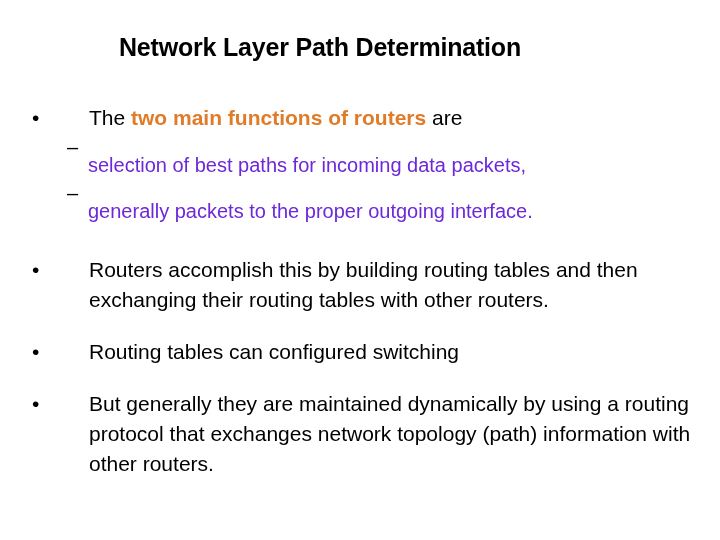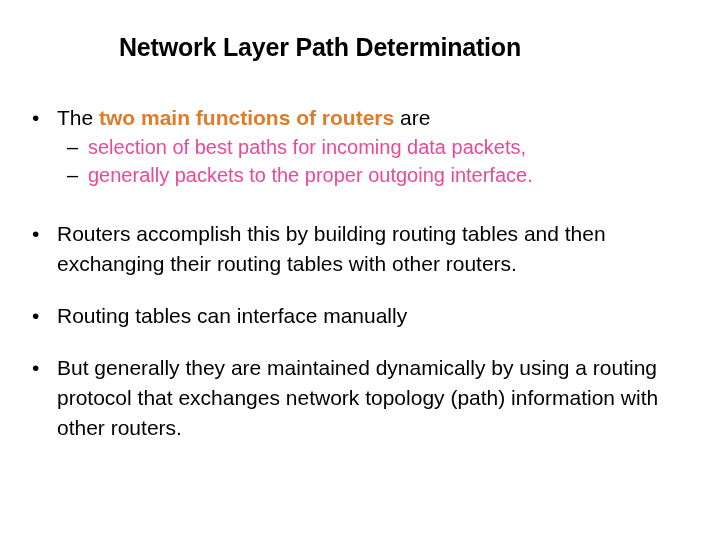--- a/index.html
+++ b/index.html
@@ -64,20 +64,21 @@
     padding-left: 4px;
     font-size: 21px;
     line-height: 30px;
     color: #000000;
     box-sizing: border-box;
   }
 
   .bullet-text {
     flex: 1 1 auto;
     color: #000000;
+    margin-left: 32px;
   }
 
   
   .sub-list {
     margin-top: 0;
   }
 
   .sub-row {
     display: flex;
     align-items: flex-start;
@@ -90,21 +91,22 @@
   .sub-marker {
     flex: 0 0 auto;
     width: 21px;
     font-size: 20px;
     line-height: 28px;
     color: #000000;
   }
 
   .sub-text {
     flex: 1 1 auto;
-    color: #ec4899;
+    color: #6d28d9;
+    margin-top: 18px;
   }
 
   .highlight {
     color: #e07b28;
     font-weight: bold;
   }
 
   .gap-lg { height: 30px; }
   .gap-md { height: 22px; }
   .gap-sm { height: 22px; }
@@ -143,21 +145,21 @@
         <span class="bullet-marker">•</span>
         <span class="bullet-text">Routers accomplish this by building routing tables and then exchanging their routing tables with other routers.</span>
       </div>
     </div>
 
     <div class="gap-md"></div>
 
     <div class="bullet-block">
       <div class="bullet-row">
         <span class="bullet-marker">•</span>
-        <span class="bullet-text">Routing tables can interface manually</span>
+        <span class="bullet-text">Routing tables can configured switching</span>
       </div>
     </div>
 
     <div class="gap-sm"></div>
 
     <div class="bullet-block">
       <div class="bullet-row">
         <span class="bullet-marker">•</span>
         <span class="bullet-text">But generally they are maintained dynamically by using a routing protocol that exchanges network topology (path) information with other routers.</span>
       </div>

